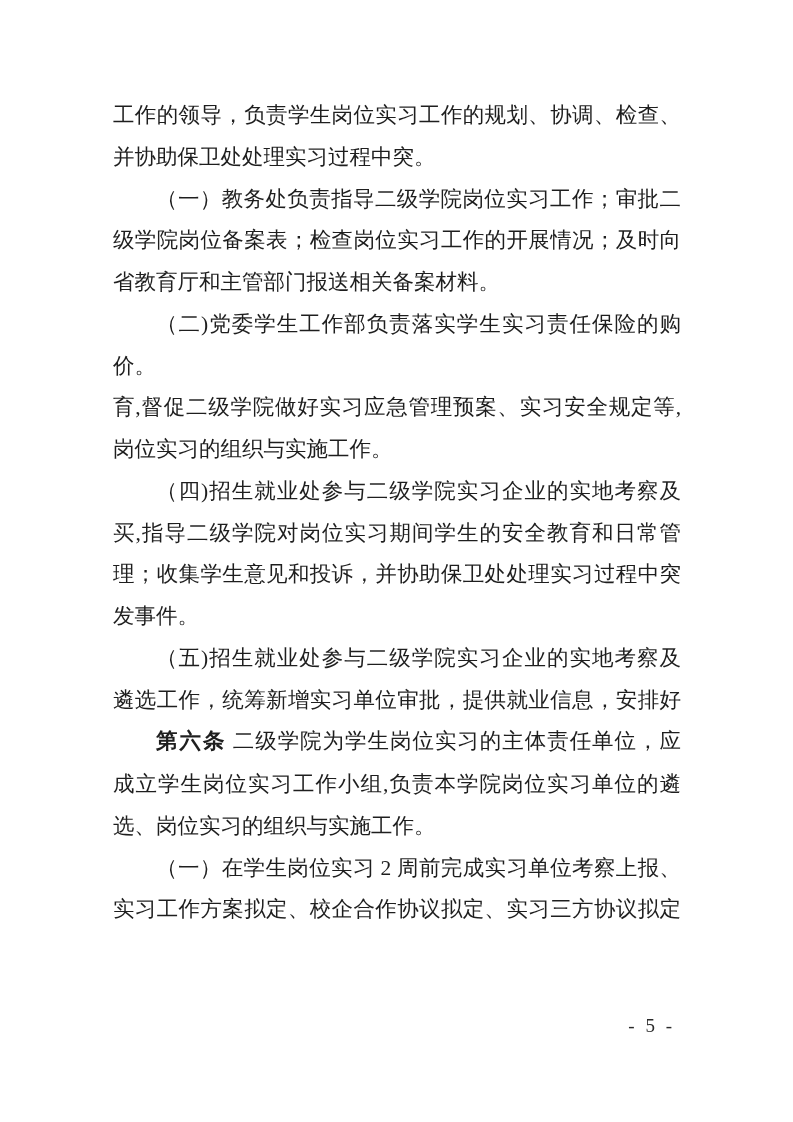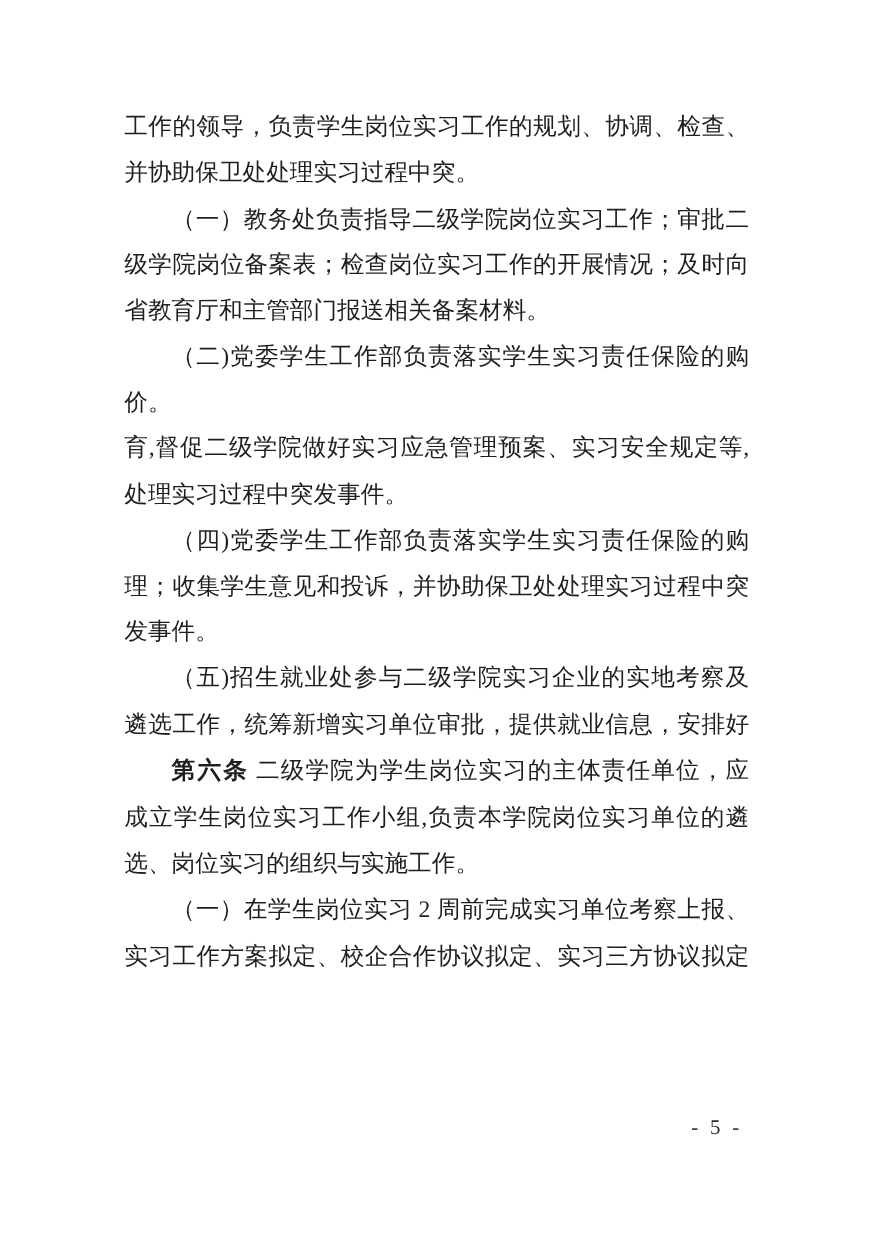--- a/index.html
+++ b/index.html
@@ -71,25 +71,26 @@
       <span class="line last" style="display:block">省教育厅和主管部门报送相关备案材料。</span>
     </p>
 
     <p class="para">
       <span class="line indent" style="display:block">（二)党委学生工作部负责落实学生实习责任保险的购</span>
       <span class="line last" style="display:block">价。</span>
     </p>
 
     <p class="para">
       <span class="line" style="display:block">育,督促二级学院做好实习应急管理预案、实习安全规定等,</span>
-      <span class="line last" style="display:block">处理实习过程中突发事件。</span>
+      <span class="line last" style="display:block">岗位实习的组织与实施工作。</span>
     </p>
 
     <p class="para">
-      <span class="line indent" style="display:block">（四)党委学生工作部负责落实学生实习责任保险的购</span>
+      <span class="line indent" style="display:block">（四)招生就业处参与二级学院实习企业的实地考察及</span>
+      <span class="line" style="display:block">买,指导二级学院对岗位实习期间学生的安全教育和日常管</span>
       <span class="line" style="display:block">理；收集学生意见和投诉，并协助保卫处处理实习过程中突</span>
       <span class="line last" style="display:block">发事件。</span>
     </p>
 
     <p class="para">
       <span class="line indent" style="display:block">（五)招生就业处参与二级学院实习企业的实地考察及</span>
       <span class="line" style="display:block">遴选工作，统筹新增实习单位审批，提供就业信息，安排好</span>
     </p>
 
     <p class="para">

